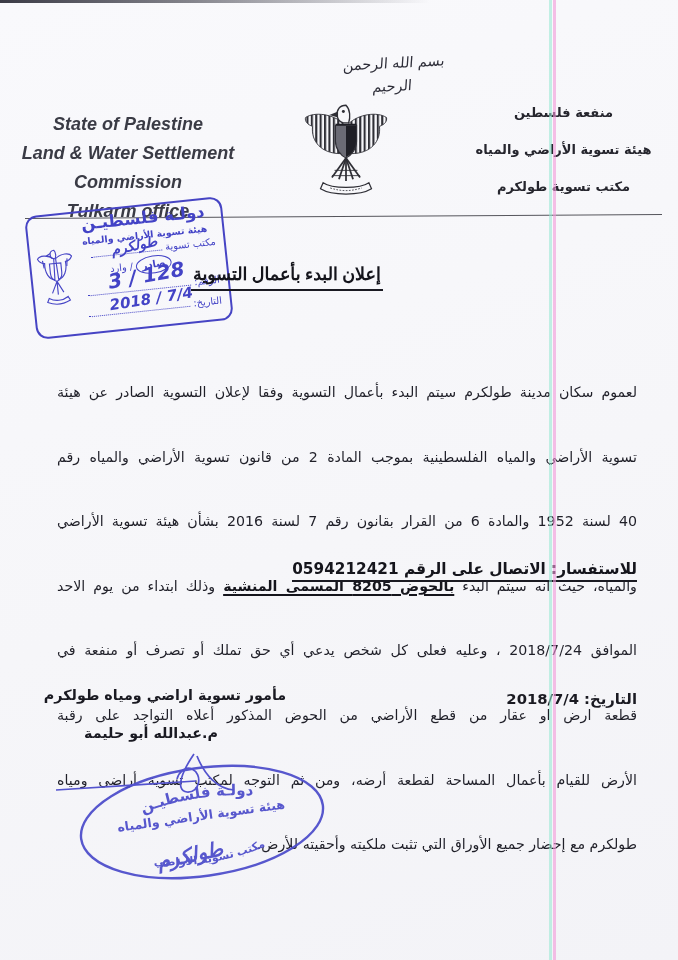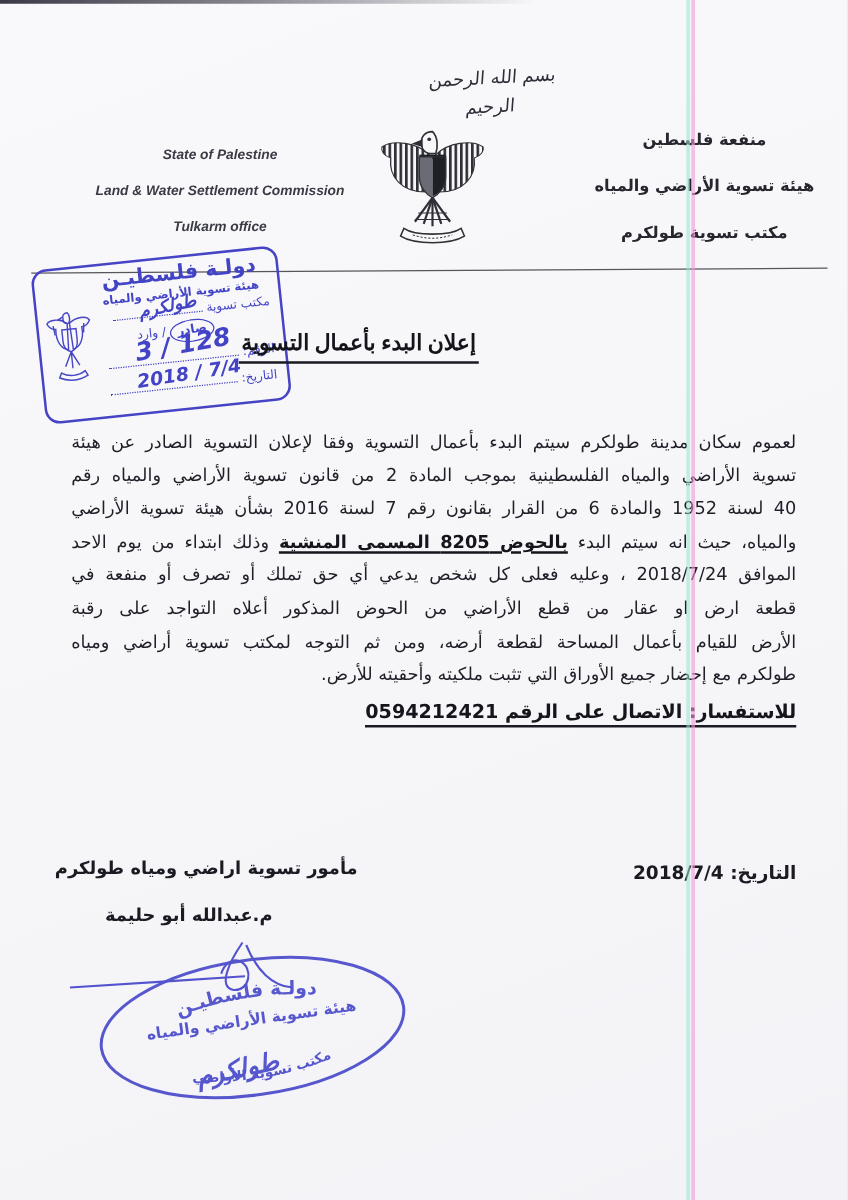--- a/index.html
+++ b/index.html
@@ -7,21 +7,21 @@
         background:linear-gradient(160deg,#f9f9fc 0%,#f6f6f9 55%,#f3f3f7 100%);
         font-family:"DejaVu Sans",sans-serif;color:#1e1e26;}
   .abs{position:absolute;}
   
   .top-edge{left:0;top:0;width:430px;height:3px;
             background:linear-gradient(to right,rgba(38,38,50,.9),rgba(38,38,50,.55) 45%,rgba(38,38,50,0));}
   
   .bismillah{left:316px;top:52px;width:154px;text-align:center;font-size:14.5px;line-height:23px;
              color:#2f2f3a;transform:rotate(-3deg) skewX(-7deg);font-weight:500;}
   .hdr-en{left:0px;top:110px;width:256px;text-align:center;font-family:"Liberation Sans",sans-serif;
-          font-weight:bold;font-style:italic;font-size:11px;line-height:29px;color:#3a3b45;margin-left:48px;}
+          font-weight:bold;font-style:italic;font-size:18px;line-height:29px;color:#3a3b45;}
   .hdr-ar{left:460px;top:94px;width:207px;text-align:center;direction:rtl;font-weight:bold;
           font-size:13px;line-height:37px;color:#26262e;}
   .emblem{left:302px;top:100px;width:88px;height:102px;}
   .divider{left:25px;top:216px;width:637px;border-top:1.8px solid #55555c;transform:rotate(-.35deg);}
   
   .rstamp{left:30px;top:206px;width:198px;height:124px;border:2px solid #4644c4;border-radius:12px;
           transform:rotate(-6deg);direction:rtl;color:#4343c6;padding:2px 8px 2px 46px;box-sizing:border-box;}
   .rstamp .l1{font-size:16.5px;font-weight:bold;text-align:center;letter-spacing:.5px;line-height:20px;}
   .rstamp .l2{font-size:9.3px;font-weight:bold;text-align:center;line-height:13px;}
   .rstamp .row{font-size:9.8px;line-height:15px;position:relative;}
@@ -29,21 +29,21 @@
   .hand{font-style:italic;font-weight:bold;position:absolute;white-space:nowrap;}
   .circled{display:inline-block;border:1.4px solid #4343c6;border-radius:50%;padding:0 5px 1px 5px;
            transform:rotate(-3deg);font-weight:bold;}
   .rstamp-eagle{position:absolute;left:5px;top:30px;width:38px;height:64px;}
   
   .title-wrap{left:191px;top:264px;width:340px;text-align:left;direction:rtl;font-family:Liberation Serif, serif;}
   .title-txt{display:inline-block;font-weight:bold;font-size:17.5px;color:#14141b;
              border-bottom:2.2px solid #1a1a22;padding:0 2px 4px 2px;}
   
   .body{left:57px;top:341px;width:580px;direction:rtl;font-size:14.2px;line-height:26.6px;color:#1f1f28;}
-  .bline{text-align:justify;text-align-last:justify;white-space:nowrap;}
+  .bline{text-align:justify;text-align-last:justify;white-space:nowrap;margin-top:38px;}
   .bline.last{text-align:right;text-align-last:right;}
   .hawd{font-weight:bold;text-decoration:underline;text-decoration-thickness:1.6px;text-underline-offset:3px;color:#15151c;}
   .contact{right:41px;top:560px;direction:rtl;font-weight:bold;font-size:15.3px;color:#15151c;}
   .contact span{display:inline-block;border-bottom:2px solid #1a1a22;padding-bottom:2px;}
   
   .fdate{right:41px;top:690px;direction:rtl;font-weight:bold;font-size:14.8px;color:#1a1a22;}
   .officer-title{left:38px;top:687px;width:254px;text-align:center;direction:rtl;font-weight:bold;font-size:14.3px;color:#1a1a22;}
   .officer-name{left:38px;top:725px;width:226px;text-align:center;direction:rtl;font-weight:bold;font-size:14.3px;color:#1a1a22;}
   .ostamp{left:26px;top:736px;width:322px;height:166px;}
   

